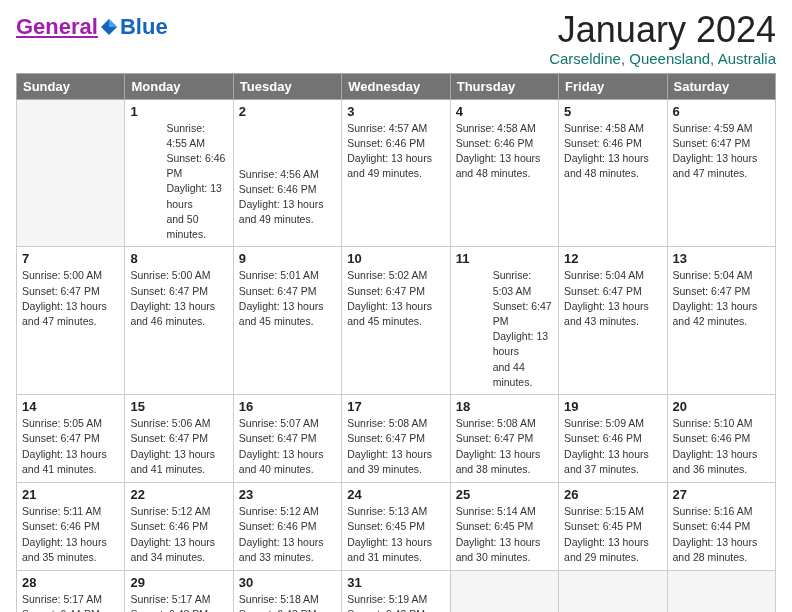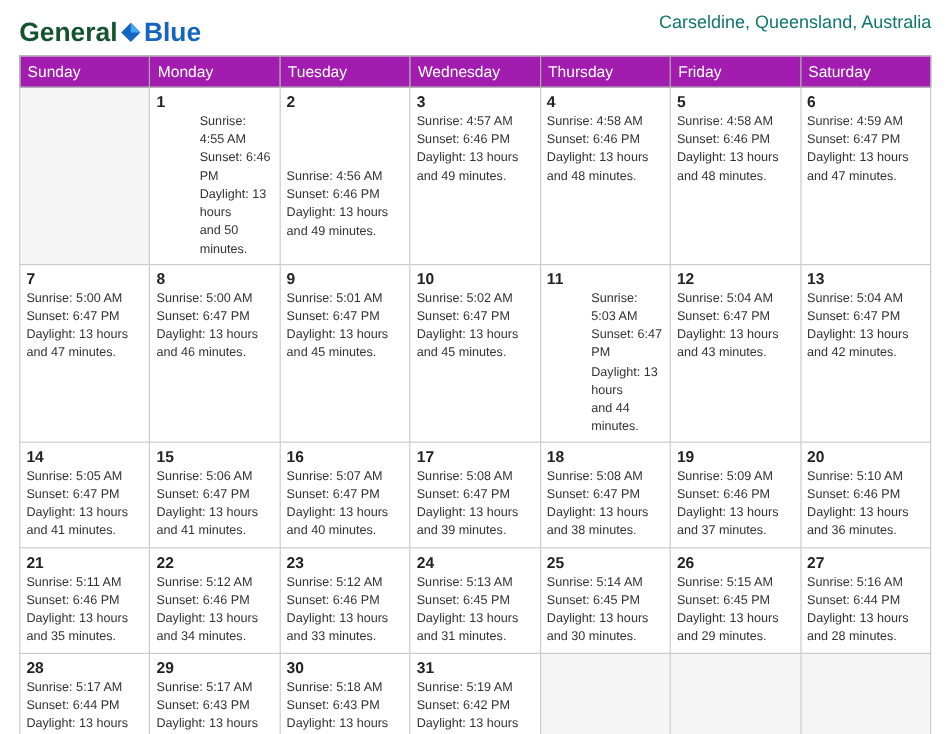--- a/index.html
+++ b/index.html
@@ -21,21 +21,21 @@
       flex-direction: column;
       align-items: flex-start;
       margin-top: 4px;
     }
     .logo-text {
       display: flex;
       align-items: center;
       font-size: 22px;
       font-weight: bold;
     }
-    .logo-general { color: #14532d; }
+    .logo-general { color: #a21caf; text-decoration: underline; }
     .logo-blue { color: #1565c0; }
     .logo-icon {
       width: 20px;
       height: 20px;
       margin-left: 1px;
       margin-right: 1px;
     }
     .title-block {
       text-align: right;
     }
@@ -48,24 +48,24 @@
     .location {
       font-size: 15px;
       color: #0f766e;
     }
     .calendar-table {
       width: 100%;
       border-collapse: collapse;
       table-layout: fixed;
     }
     .calendar-table th {
-      background: #a21caf;
+      background: #737373;
       color: #fff;
       font-size: 13px;
-      font-weight: normal;
+      font-weight: bold;
       text-align: left;
       padding: 5px 6px;
       border: 1px solid #aaa;
     }
     .calendar-table td {
       border: 1px solid #ccc;
       vertical-align: top;
       padding: 4px 5px;
       font-size: 11px;
       color: #333;
@@ -96,20 +96,21 @@
     <div class="logo-text">
       <span class="logo-general">General</span>
       <svg class="logo-icon" viewBox="0 0 20 20">
         <polygon points="10,2 18,10 10,18 2,10" fill="#1565c0"></polygon>
         <polygon points="10,2 18,10 10,10" fill="#42a5f5"></polygon>
       </svg>
       <span class="logo-blue">Blue</span>
     </div>
   </div>
   <div class="title-block">
+    <div class="month-title">January 2024</div>
     <div class="location">Carseldine, Queensland, Australia</div>
   </div>
 </div>
 
 <table class="calendar-table">
   <thead>
     <tr id="header-row">
         <th>Sunday</th>
         <th>Monday</th>
         <th>Tuesday</th>

